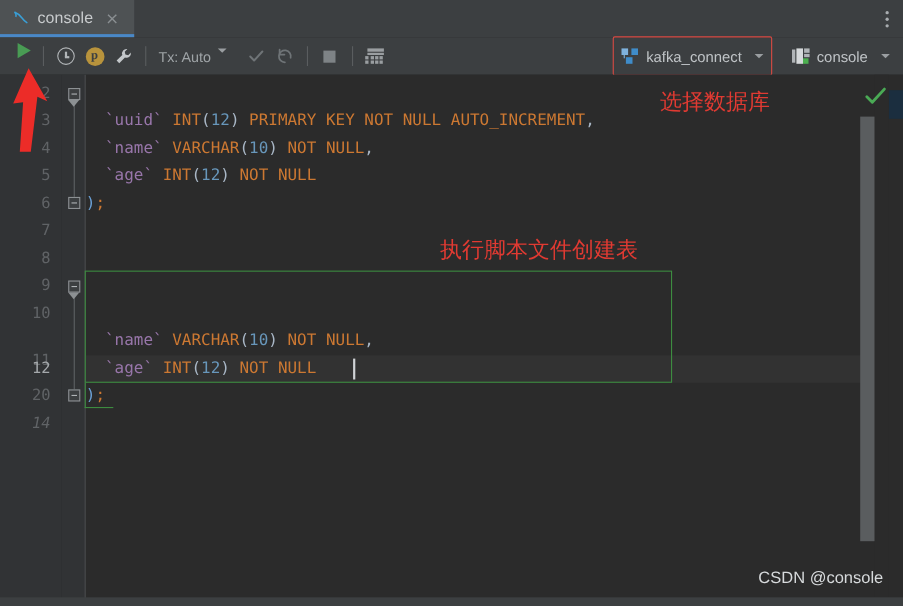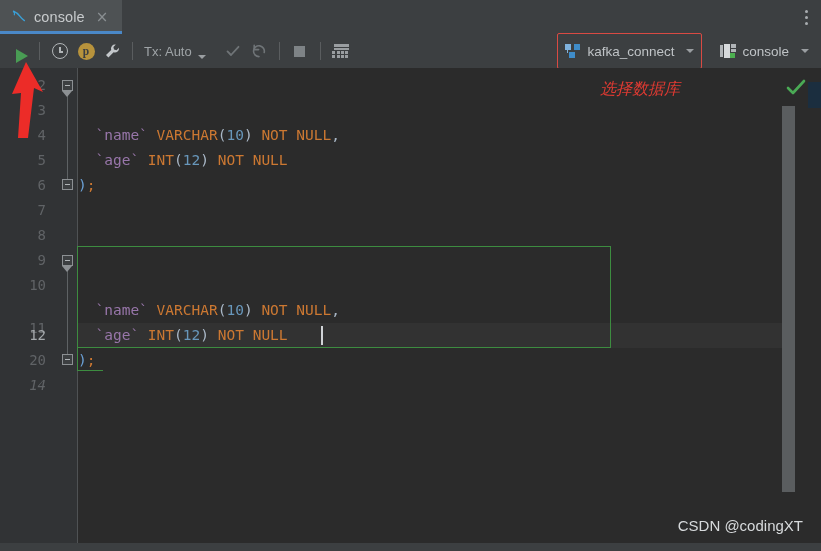--- a/index.html
+++ b/index.html
@@ -56,21 +56,21 @@
   }
 
   
   .toolbar {
     position: absolute; left: 0; top: 34px;
     width: 821px; height: 34px;
     background: #3c3f41;
     display: flex; align-items: center;
     padding: 0 6px 0 8px;
   }
-  .tb-item { display: flex; align-items: flex-end; justify-content: center; }
+  .tb-item { display: flex; align-items: flex-start; justify-content: center; }
   .tb-sep {
     width: 1px; height: 18px; background: #5a5d5f;
     margin: 0 7px;
   }
   .run-btn { width: 24px; height: 24px; }
   .play-tri {
     width: 0; height: 0;
     border-left: 12px solid #499c54;
     border-top: 7.5px solid transparent;
     border-bottom: 7.5px solid transparent;
@@ -226,24 +226,23 @@
   }
   .caret {
     position: absolute; width: 1.6px; height: 19px;
     background: #d0d3d6;
   }
 
   
   .annot {
     position: absolute;
     color: #e03a32;
-    font-size: 16px;
+    font-size: 20px;
     font-family: "DejaVu Sans", sans-serif;
     white-space: nowrap;
-    font-style: italic;
   }
   .arrow-svg { position: absolute; }
 
   .green-check {
     position: absolute;
     color: #4aaa55; font-size: 17px; font-weight: bold;
     font-family: "DejaVu Sans", sans-serif;
   }
 
   
@@ -414,20 +413,21 @@
         <div class="fold-box" style="left: 6px; top: 12px;"></div>
         <div class="fold-tri" style="left: 6px; top: 23px;"></div>
         <div class="fold-box" style="left: 6px; top: 111px;"></div>
         <div class="fold-line" style="left: 11px; top: 193px; height: 93px;"></div>
         <div class="fold-box" style="left: 6px; top: 187px;"></div>
         <div class="fold-tri" style="left: 6px; top: 198px;"></div>
         <div class="fold-box" style="left: 6px; top: 286px;"></div>
       </div>
 
     <div class="code-area" id="codearea">
+        <div class="line" style="top: 30px;"><span class="pun">  </span><span class="id">`uuid`</span><span class="pun"> </span><span class="kw">INT</span><span class="pun">(</span><span class="num">12</span><span class="pun">)</span><span class="pun"> </span><span class="kw">PRIMARY KEY NOT NULL AUTO_INCREMENT</span><span class="pun">,</span></div>
         <div class="line" style="top: 55px;"><span class="pun">  </span><span class="id">`name`</span><span class="pun"> </span><span class="kw">VARCHAR</span><span class="pun">(</span><span class="num">10</span><span class="pun">)</span><span class="pun"> </span><span class="kw">NOT NULL</span><span class="pun">,</span></div>
         <div class="line" style="top: 80px;"><span class="pun">  </span><span class="id">`age`</span><span class="pun"> </span><span class="kw">INT</span><span class="pun">(</span><span class="num">12</span><span class="pun">)</span><span class="pun"> </span><span class="kw">NOT NULL</span></div>
         <div class="line" style="top: 105px;"><span class="tbl">)</span><span class="semi">;</span></div>
         <div class="line" style="top: 130px;"></div>
         <div class="line" style="top: 155px;"></div>
         <div class="line" style="top: 230px;"><span class="pun">  </span><span class="id">`name`</span><span class="pun"> </span><span class="kw">VARCHAR</span><span class="pun">(</span><span class="num">10</span><span class="pun">)</span><span class="pun"> </span><span class="kw">NOT NULL</span><span class="pun">,</span></div>
         <div class="cur-line-hl" style="top: 255px;"></div>
         <div class="line" style="top: 255px;"><span class="pun">  </span><span class="id">`age`</span><span class="pun"> </span><span class="kw">INT</span><span class="pun">(</span><span class="num">12</span><span class="pun">)</span><span class="pun"> </span><span class="kw">NOT NULL</span></div>
         <div class="line" style="top: 280px;"><span class="tbl">)</span><span class="semi">;</span></div>
         <div class="line" style="top: 305px;"></div>
@@ -443,20 +443,21 @@
       <div class="scrollbar-thumb"></div>
     </div>
   </div>
 
   <svg class="arrow-svg" style="left:4px; top:60px;" width="56" height="80" viewBox="0 0 56 80">
     <path d="M24 78 L30 28 L39 32 L22 2 L8 34 L17 33 L14 78 Z" fill="#ec2c28"></path>
   </svg>
 
   <div class="annot" style="left:600px; top:79px;">选择数据库</div>
 
+  <div class="annot" style="left:400px; top:214px;">执行脚本文件创建表</div>
 
   <svg class="green-check" style="left:786px; top:79px;" width="20" height="18" viewBox="0 0 20 18">
     <path d="M2 9 L7 14 L18 2" stroke="#4aaa55" stroke-width="2.6" fill="none" stroke-linecap="round" stroke-linejoin="round"></path>
   </svg>
 
-  <div class="watermark">CSDN @codingXT</div>
+  <div class="watermark">CSDN @console</div>
   <div class="bottom-strip"></div>
 </div>
 
 </body></html>

